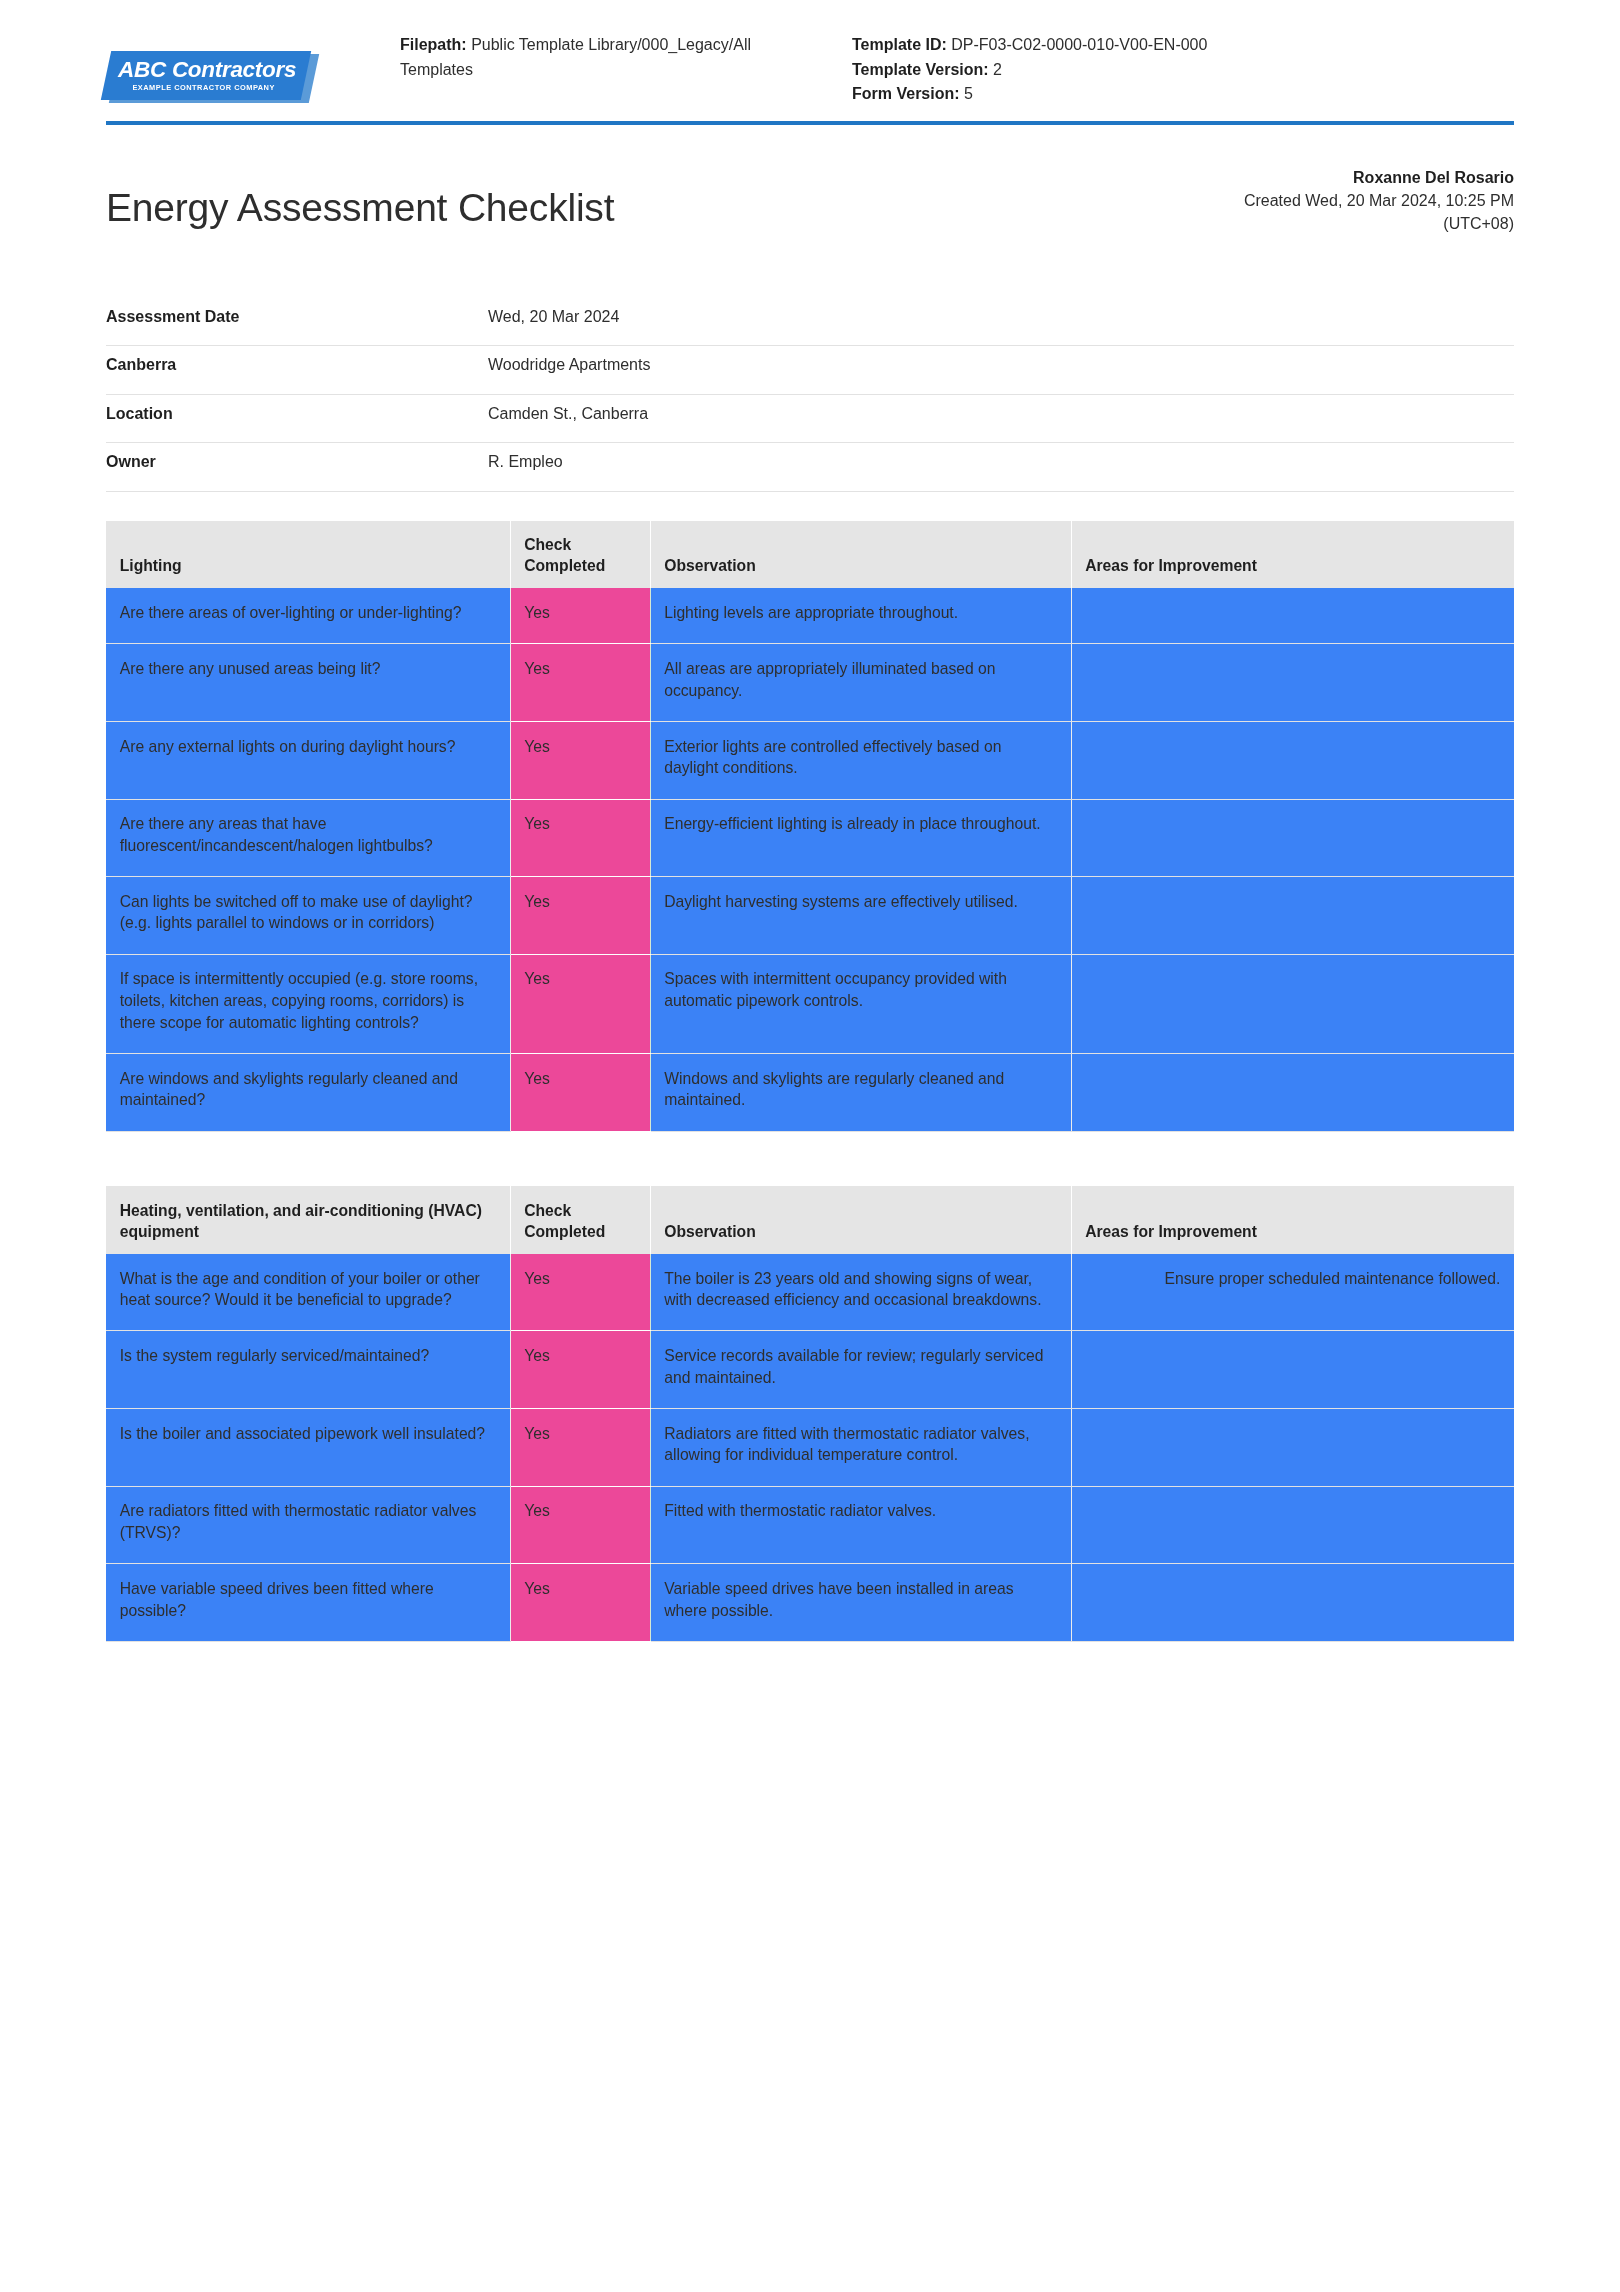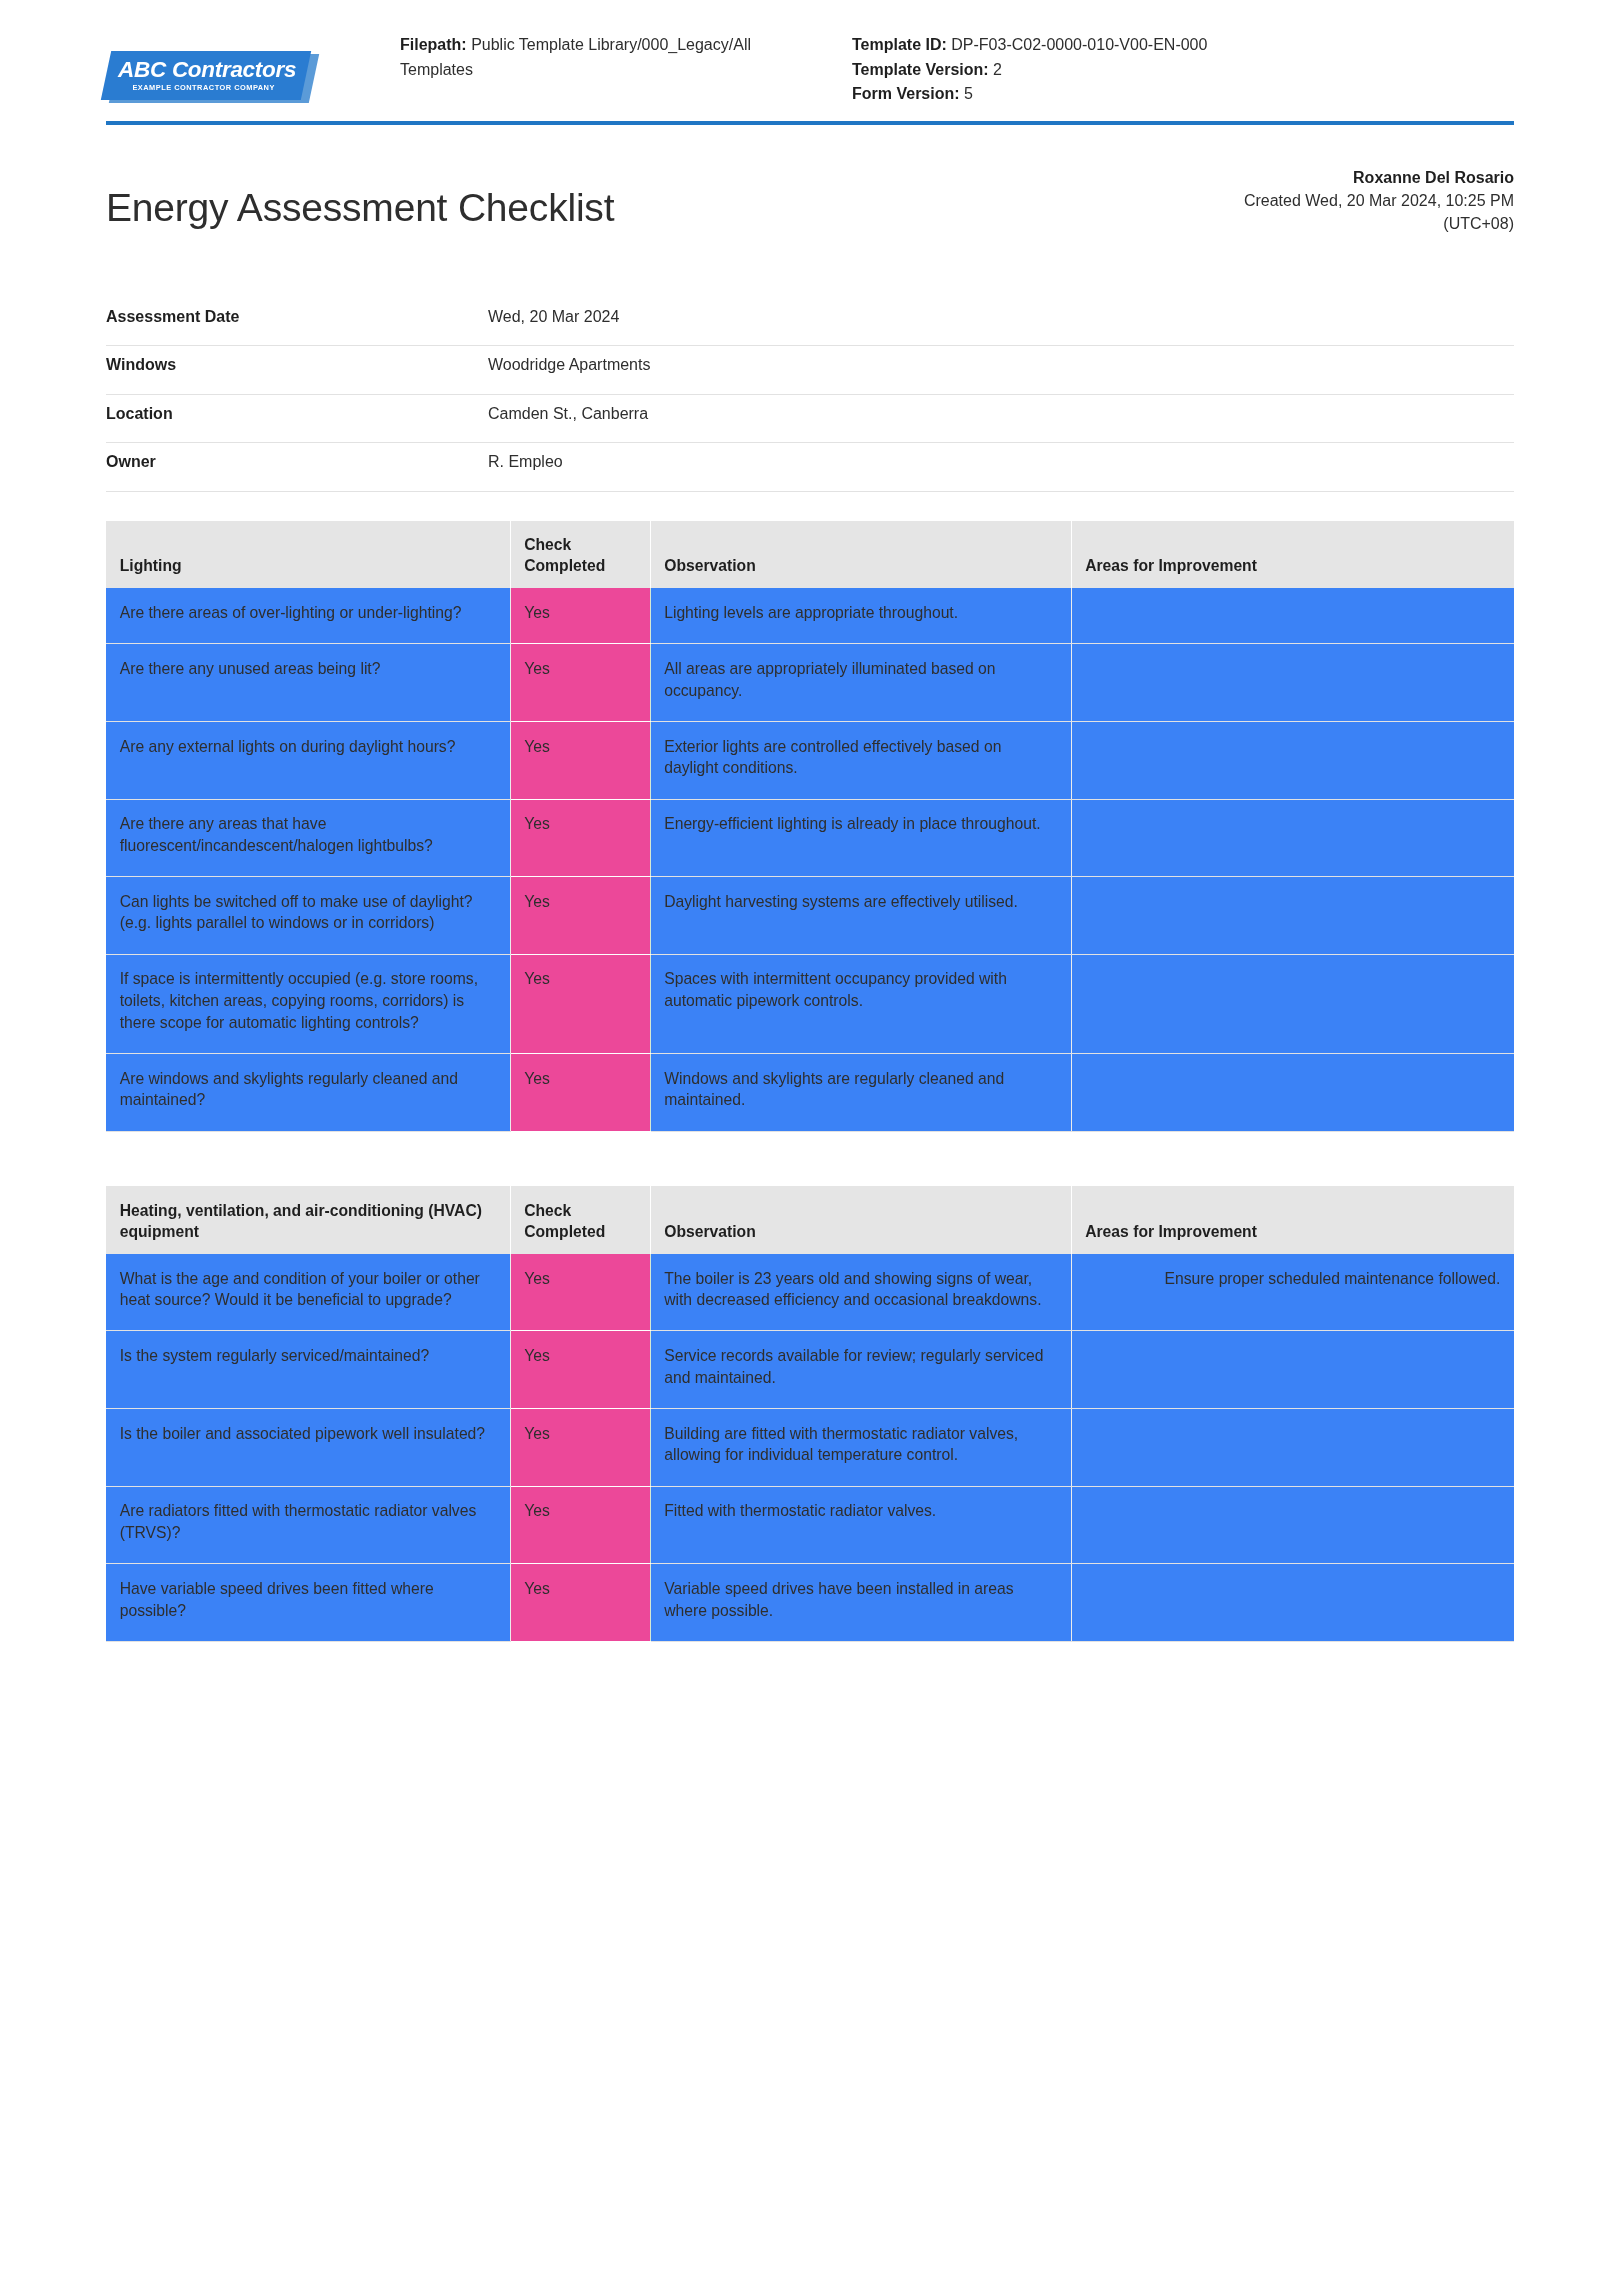--- a/index.html
+++ b/index.html
@@ -239,21 +239,21 @@
     </div>
   </div>
 
   <table class="meta-table">
     <tbody>
         <tr>
           <td class="label">Assessment Date</td>
           <td>Wed, 20 Mar 2024</td>
         </tr>
         <tr>
-          <td class="label">Windows</td>
+          <td class="label">Canberra</td>
           <td>Woodridge Apartments</td>
         </tr>
         <tr>
           <td class="label">Location</td>
           <td>Camden St., Canberra</td>
         </tr>
         <tr>
           <td class="label">Owner</td>
           <td>R. Empleo</td>
         </tr>
@@ -334,21 +334,21 @@
           </tr>
           <tr>
             <td class="col-q">Is the system regularly serviced/maintained?</td>
             <td class="ans col-a">Yes</td>
             <td class="col-o">Service records available for review; regularly serviced and maintained.</td>
             <td class="col-i"></td>
           </tr>
           <tr>
             <td class="col-q">Is the boiler and associated pipework well insulated?</td>
             <td class="ans col-a">Yes</td>
-            <td class="col-o">Building are fitted with thermostatic radiator valves, allowing for individual temperature control.</td>
+            <td class="col-o">Radiators are fitted with thermostatic radiator valves, allowing for individual temperature control.</td>
             <td class="col-i"></td>
           </tr>
           <tr>
             <td class="col-q">Are radiators fitted with thermostatic radiator valves (TRVS)?</td>
             <td class="ans col-a">Yes</td>
             <td class="col-o">Fitted with thermostatic radiator valves.</td>
             <td class="col-i"></td>
           </tr>
           <tr>
             <td class="col-q">Have variable speed drives been fitted where possible?</td>

